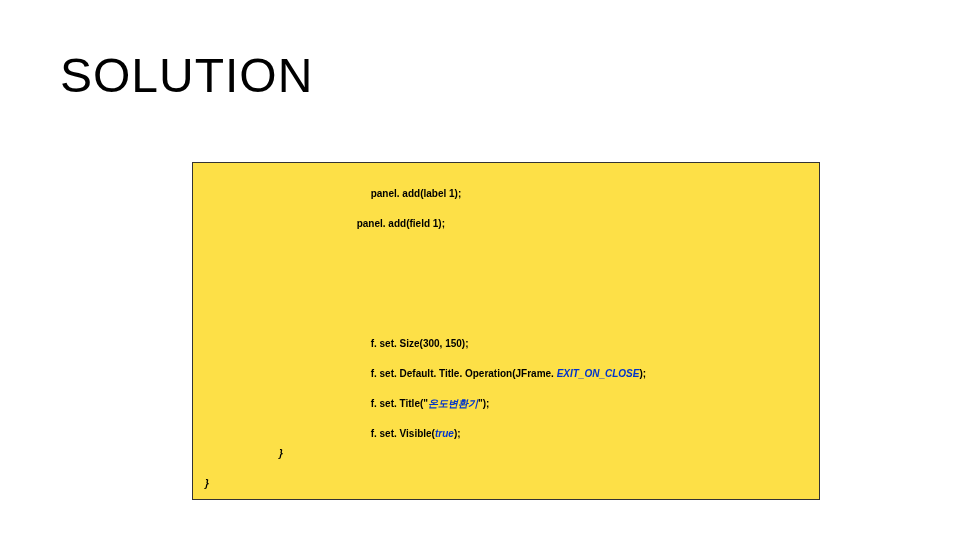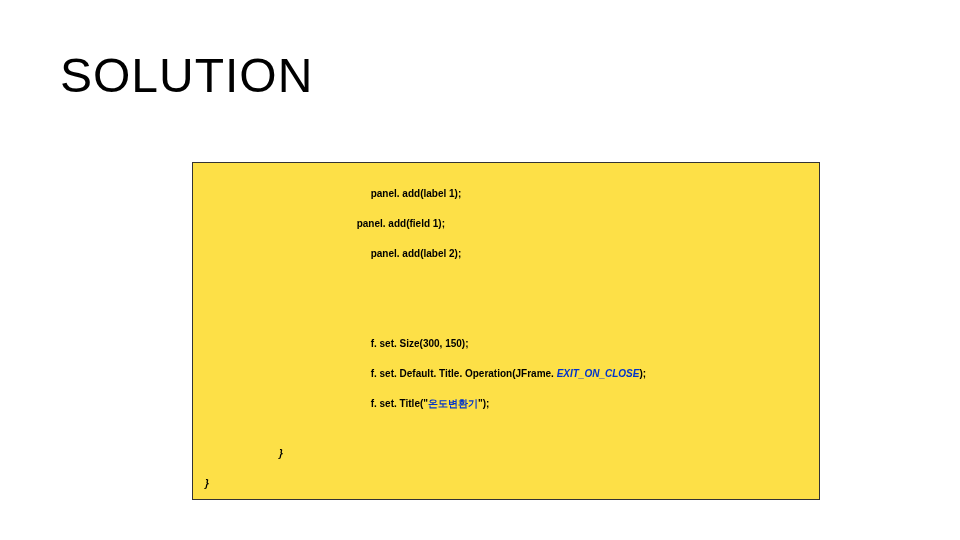--- a/index.html
+++ b/index.html
@@ -2,56 +2,56 @@
 <html><head>
 <meta charset="utf-8">
 <style>
   * { box-sizing: border-box; margin: 0; padding: 0; }
   html, body { width: 960px; height: 540px; background: #fff; font-family: "Segoe UI", Arial, sans-serif; }
   .slide { width: 943px; height: 540px; position: relative; background: #fff; }
   .title { position: absolute; left: 60px; top: 48px; font-size: 48px; font-weight: 300; color: #000; letter-spacing: 1px; }
   .code-box { position: absolute; left: 192px; top: 162px; width: 628px; height: 338px; background: #fde047; border: 1px solid #333; }
   .code-line { font-family: Arial, sans-serif; font-size: 10px; font-weight: bold; color: #000; line-height: 1; position: absolute; white-space: pre; }
   .kw { font-style: italic; font-weight: bold; color: #0033cc; text-align: right; }
-  .str { font-weight: bold; color: #0033cc; }
+  .str { font-style: italic; font-weight: bold; color: #0033cc; }
   .brace { font-style: italic; font-weight: bold; }
 </style>
 </head>
 <body>
 
 <div class="slide">
   <div class="title">SOLUTION</div>
 
   <div class="code-box">
 
     <div class="code-line" style="left:161px; top:16px;">
       <span>panel. add(label 1);</span>
     </div>
 
     <div class="code-line" style="left:147px; top:46px;">
       <span>panel. add(field 1);</span>
     </div>
 
-    <div class="code-line" style="left:161px; top:76px;">
-      <span>panel. add(label 2);</span>
-    </div>
 
 
 
     <div class="code-line" style="left:161px; top:166px;">
       <span>f. set. Size(300, 150);</span>
     </div>
 
     <div class="code-line" style="left:161px; top:196px;">
       <span>f. set. Default. Title. Operation(JFrame. </span><span class="kw">EXIT_ON_CLOSE</span><span>);</span>
     </div>
 
     <div class="code-line" style="left:161px; top:226px;">
       <span>f. set. Title("</span><span class="str">온도변환기</span><span>");</span>
     </div>
 
+    <div class="code-line" style="left:161px; top:256px;">
+      <span>f. set. Visible(</span><span class="kw">true</span><span>);</span>
+    </div>
 
     <div class="code-line brace" style="left:86px; top:286px;">}</div>
 
     <div class="code-line brace" style="left:12px; top:316px;">}</div>
 
   </div>
 </div>
 
 </body></html>

